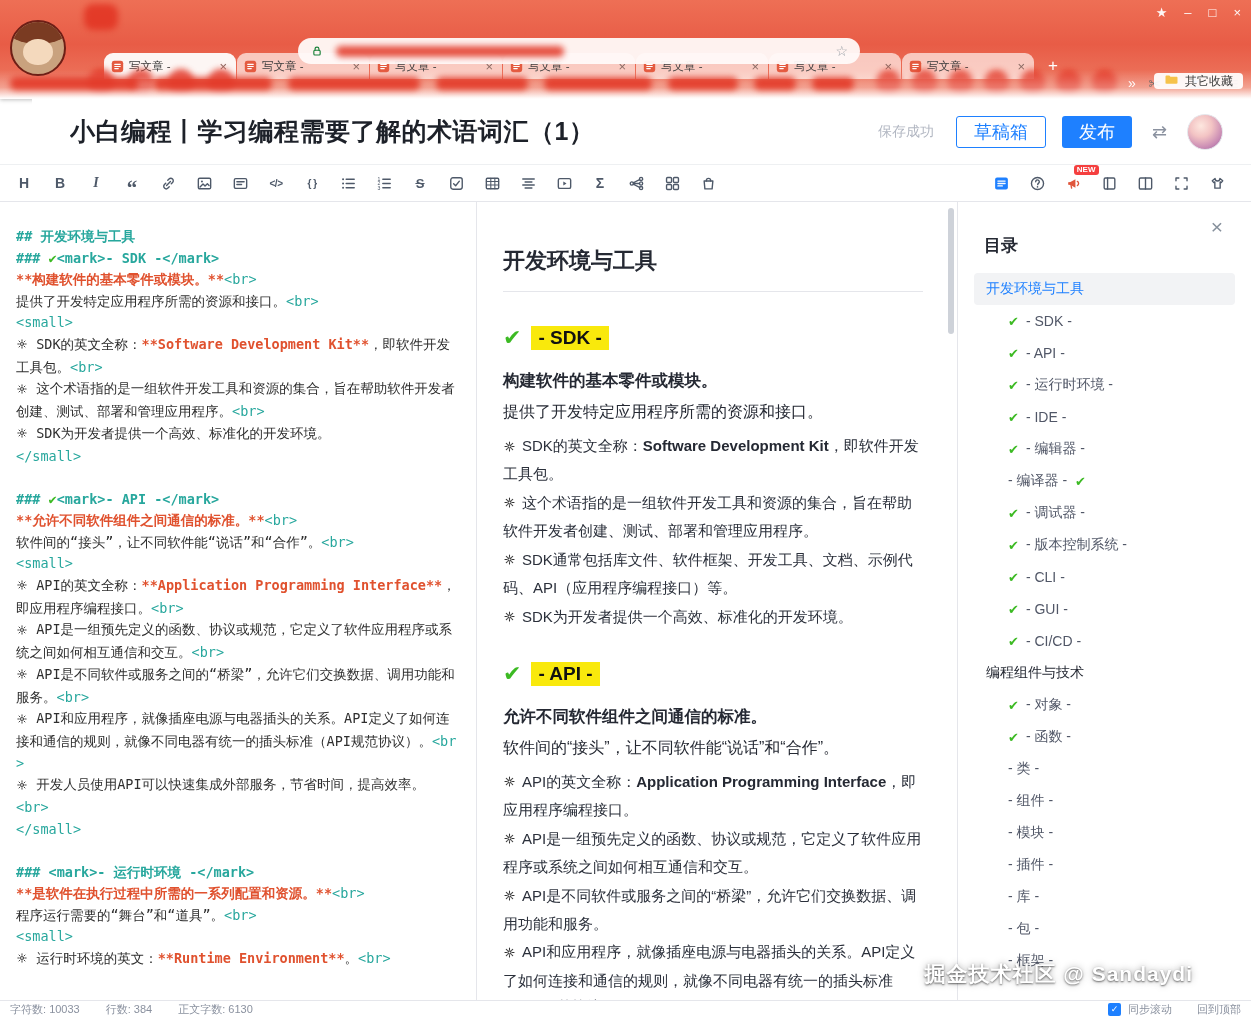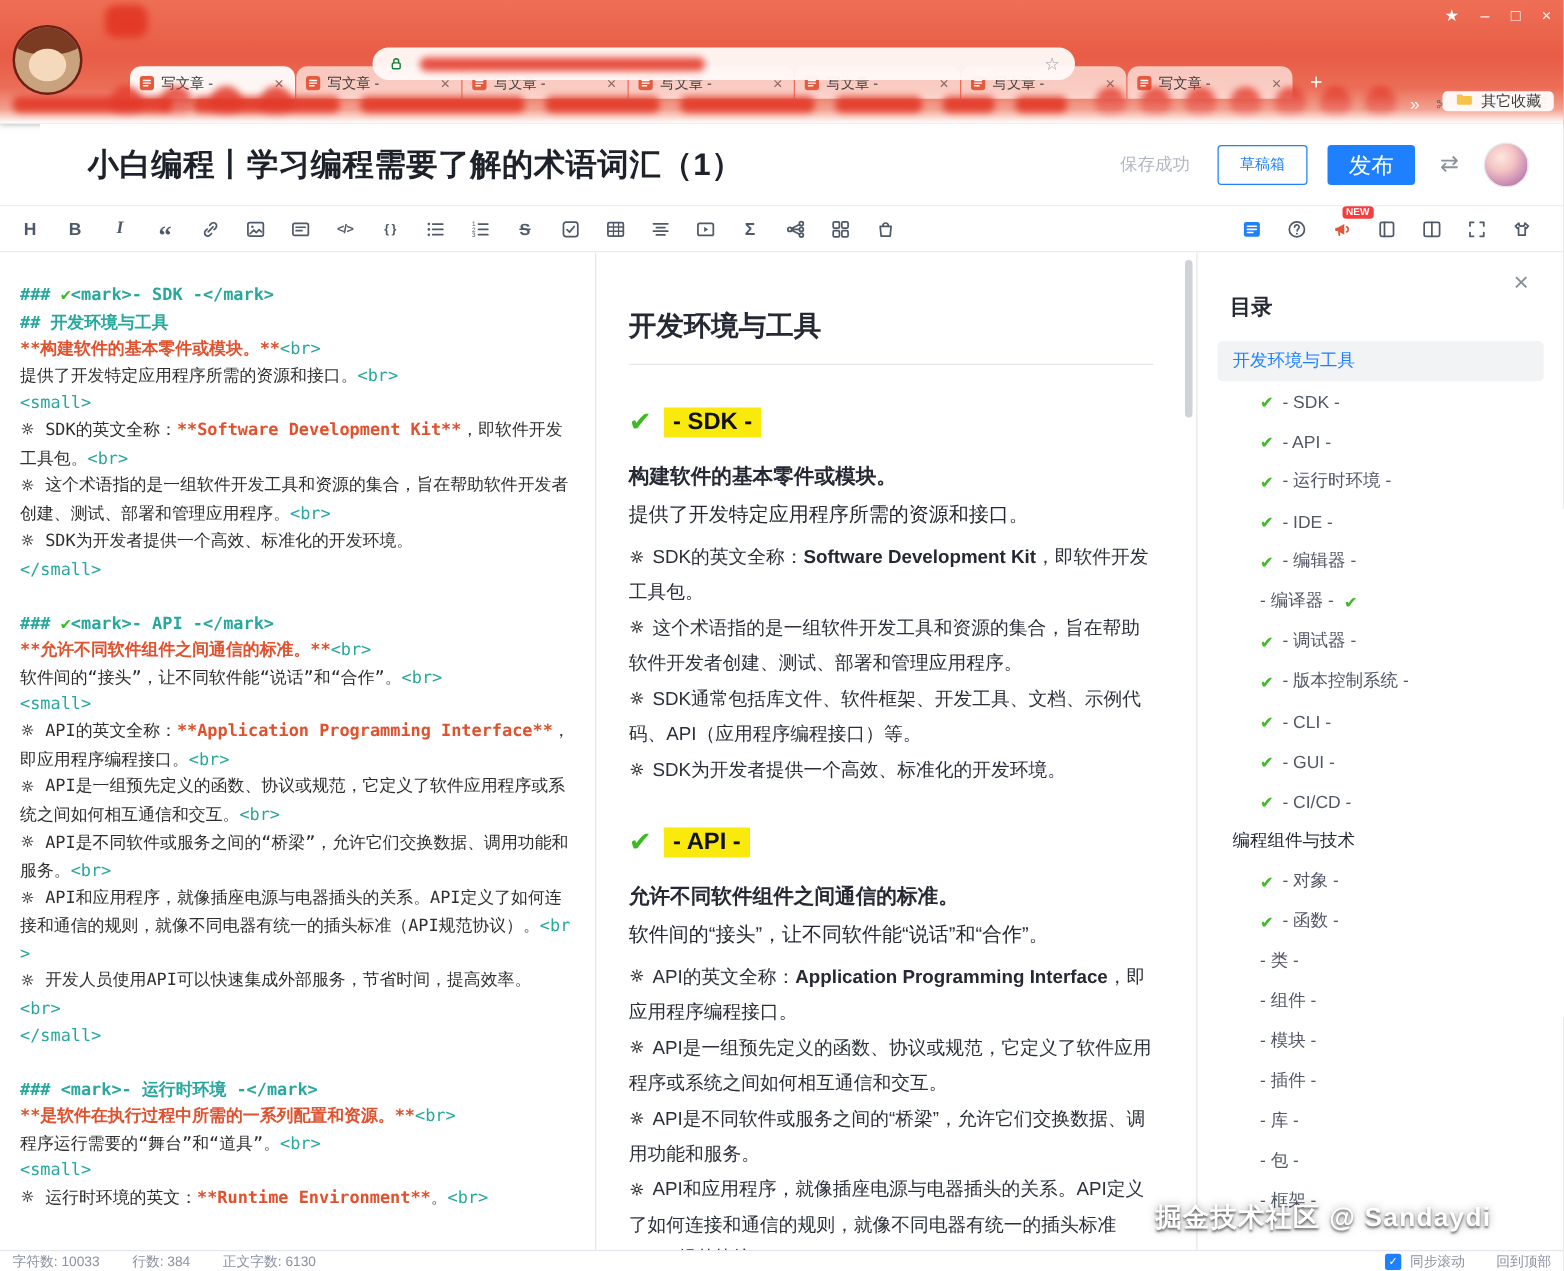--- a/index.html
+++ b/index.html
@@ -43,21 +43,21 @@
   .profile-avatar::before{content:"";position:absolute;left:-6px;top:-10px;right:-6px;height:62%;background:#7a3b22;border-radius:50%;}
   .profile-avatar::after{content:"";position:absolute;left:22%;top:32%;width:56%;height:50%;background:#f4d9bd;border-radius:50%;}
   .mini-blob{left:84px;top:4px;width:34px;height:26px;border-radius:9px;}
 
   
   .doc-header{position:absolute;top:99px;left:0;right:0;height:65px;background:#fff;
     display:flex;align-items:center;padding:0 28px 0 38px;margin-left:32px;}
   .doc-title{font-size:25px;color:#1d2129;font-weight:600;letter-spacing:.5px;flex:1;white-space:nowrap;overflow:hidden;}
   .save-status{color:#b2b7c2;font-size:14px;margin-right:22px;}
   .btn-draft{height:32px;padding:0 17px;border:1px solid #1e80ff;color:#1e80ff;background:#fff;border-radius:3px;
-    font-size:12px;display:flex;align-items:center;margin-right:16px;cursor:pointer;}
+    font-size:18px;display:flex;align-items:center;margin-right:16px;cursor:pointer;}
   .btn-publish{height:32px;padding:0 17px;background:#1e80ff;color:#fff;border-radius:3px;
     font-size:18px;display:flex;align-items:center;margin-right:20px;cursor:pointer;}
   .swap-icon{color:#8a919f;font-size:18px;margin-right:20px;}
   .user-avatar{width:36px;height:36px;border-radius:50%;border:1px solid #e5e6eb;
     background:radial-gradient(circle at 38% 32%,#fde7df 0%,#f3c4c4 35%,#c98bb4 70%,#8f5e9e 100%);}
 
   
   .md-toolbar{position:absolute;top:164px;left:0;right:0;height:38px;border-top:1px solid #eef0f2;
     border-bottom:1px solid #e5e6eb;display:flex;align-items:center;padding:0 6px;background:#fff;}
   .tb-left,.tb-right{display:flex;align-items:center;}
@@ -422,22 +422,22 @@
         <div class="tb-icon tb-theme">
           <svg viewBox="0 0 16 16" width="17" height="17" fill="none" stroke="currentColor" stroke-width="1.3" stroke-linecap="round" stroke-linejoin="round">
             <path d="M5.7 3.3L3.1 5.5l1.4 1.7 1-.7v5.9h5v-5.9l1 .7 1.4-1.7-2.6-2.2a2.3 2.3 0 0 1-4.6 0z"></path>
           </svg>
         </div>
       </div>
   </div>
 
   <div class="content">
     <div class="editor-pane">
+        <div class="src-line"><span class="seg-h">## 开发环境与工具</span></div>
         <div class="src-line"><span class="seg-h">### </span><span class="seg-g">✔</span><span class="seg-h">&lt;mark&gt;- SDK -&lt;/mark&gt;</span></div>
-        <div class="src-line"><span class="seg-h">## 开发环境与工具</span></div>
         <div class="src-line"><span class="seg-b">**构建软件的基本零件或模块。**</span><span class="seg-tag">&lt;br&gt;</span></div>
         <div class="src-line"><span class="seg-t">提供了开发特定应用程序所需的资源和接口。</span><span class="seg-tag">&lt;br&gt;</span></div>
         <div class="src-line"><span class="seg-tag">&lt;small&gt;</span></div>
         <div class="src-line"><span class="gear-ico"><svg viewBox="0 0 16 16" width="12" height="12" fill="none" stroke="currentColor" stroke-width="1.3" stroke-linecap="round" stroke-linejoin="round">
               <circle cx="8" cy="8" r="2"></circle>
               <path d="M8 2.4v2M8 11.6v2M2.4 8h2M11.6 8h2M4 4l1.4 1.4M10.6 10.6L12 12M12 4l-1.4 1.4M5.4 10.6L4 12"></path>
             </svg></span><span class="seg-t"> SDK的英文全称：</span><span class="seg-b">**Software Development Kit**</span><span class="seg-t">，即软件开发工具包。</span><span class="seg-tag">&lt;br&gt;</span></div>
         <div class="src-line"><span class="gear-ico"><svg viewBox="0 0 16 16" width="12" height="12" fill="none" stroke="currentColor" stroke-width="1.3" stroke-linecap="round" stroke-linejoin="round">
               <circle cx="8" cy="8" r="2"></circle>
               <path d="M8 2.4v2M8 11.6v2M2.4 8h2M11.6 8h2M4 4l1.4 1.4M10.6 10.6L12 12M12 4l-1.4 1.4M5.4 10.6L4 12"></path>

